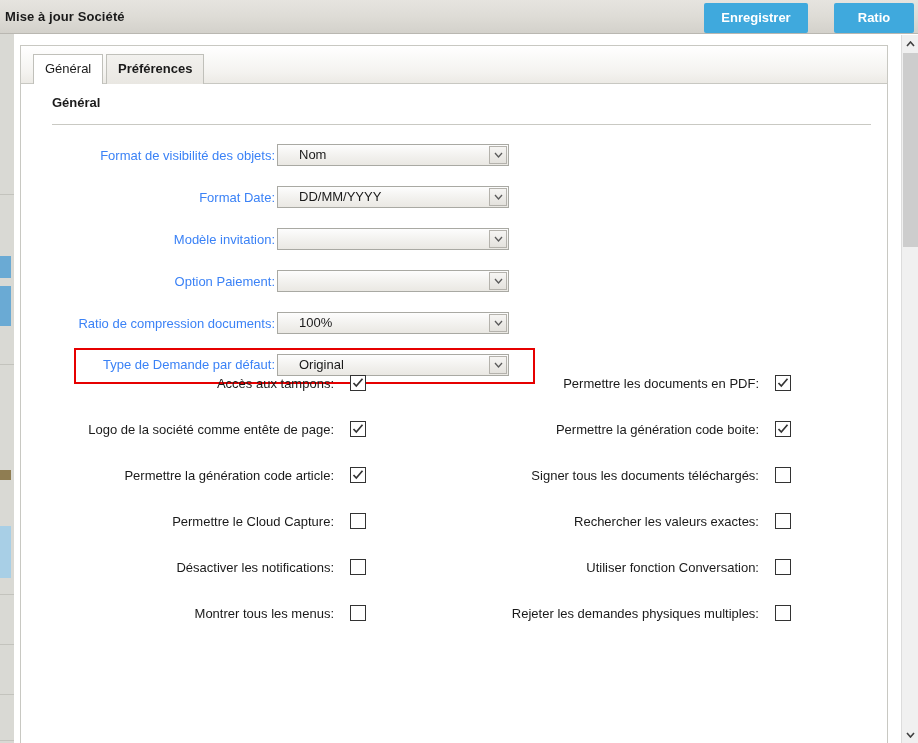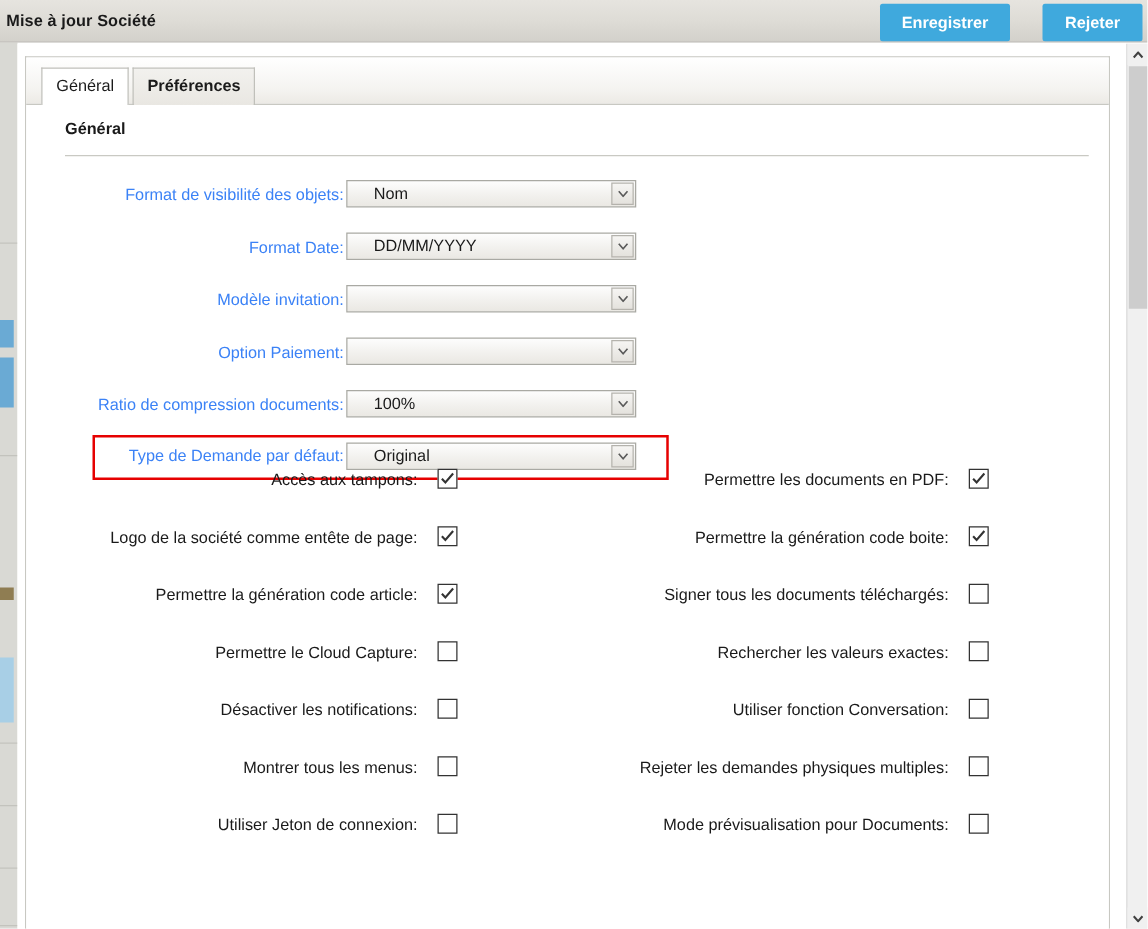--- a/index.html
+++ b/index.html
@@ -277,21 +277,21 @@
     <div class="bg-line" style="top:330px"></div>
     <div class="bg-line" style="top:560px"></div>
     <div class="bg-line" style="top:610px"></div>
     <div class="bg-line" style="top:660px"></div>
     <div class="bg-line" style="top:706px"></div>
   </div>
 
   <div class="titlebar">
     <div class="title-text">Mise à jour Société</div>
     <button class="btn btn-save">Enregistrer</button>
-    <button class="btn btn-close">Rejeter</button>
+    <button class="btn btn-close">Ratio</button>
   </div>
 
   <div class="window">
     <div class="panel">
 
       <div class="tabstrip">
         <div class="tab tab-general">Général</div>
         <div class="tab tab-prefs">Préférences</div>
       </div>
 
@@ -441,30 +441,20 @@
                 <span class="cb-box unchecked"></span>
               </div>
             </div>
             <div class="cbrow">
               <div class="cb-cell cb-left">
                 <span class="cb-label">Montrer tous les menus:</span>
                 <span class="cb-box unchecked"></span>
               </div>
               <div class="cb-cell cb-right">
                 <span class="cb-label">Rejeter les demandes physiques multiples:</span>
-                <span class="cb-box unchecked"></span>
-              </div>
-            </div>
-            <div class="cbrow">
-              <div class="cb-cell cb-left">
-                <span class="cb-label">Utiliser Jeton de connexion:</span>
-                <span class="cb-box unchecked"></span>
-              </div>
-              <div class="cb-cell cb-right">
-                <span class="cb-label">Mode prévisualisation pour Documents:</span>
                 <span class="cb-box unchecked"></span>
               </div>
             </div>
           </div>
 
       </div>
     </div>
   </div>
 
   <div class="scrollbar">

